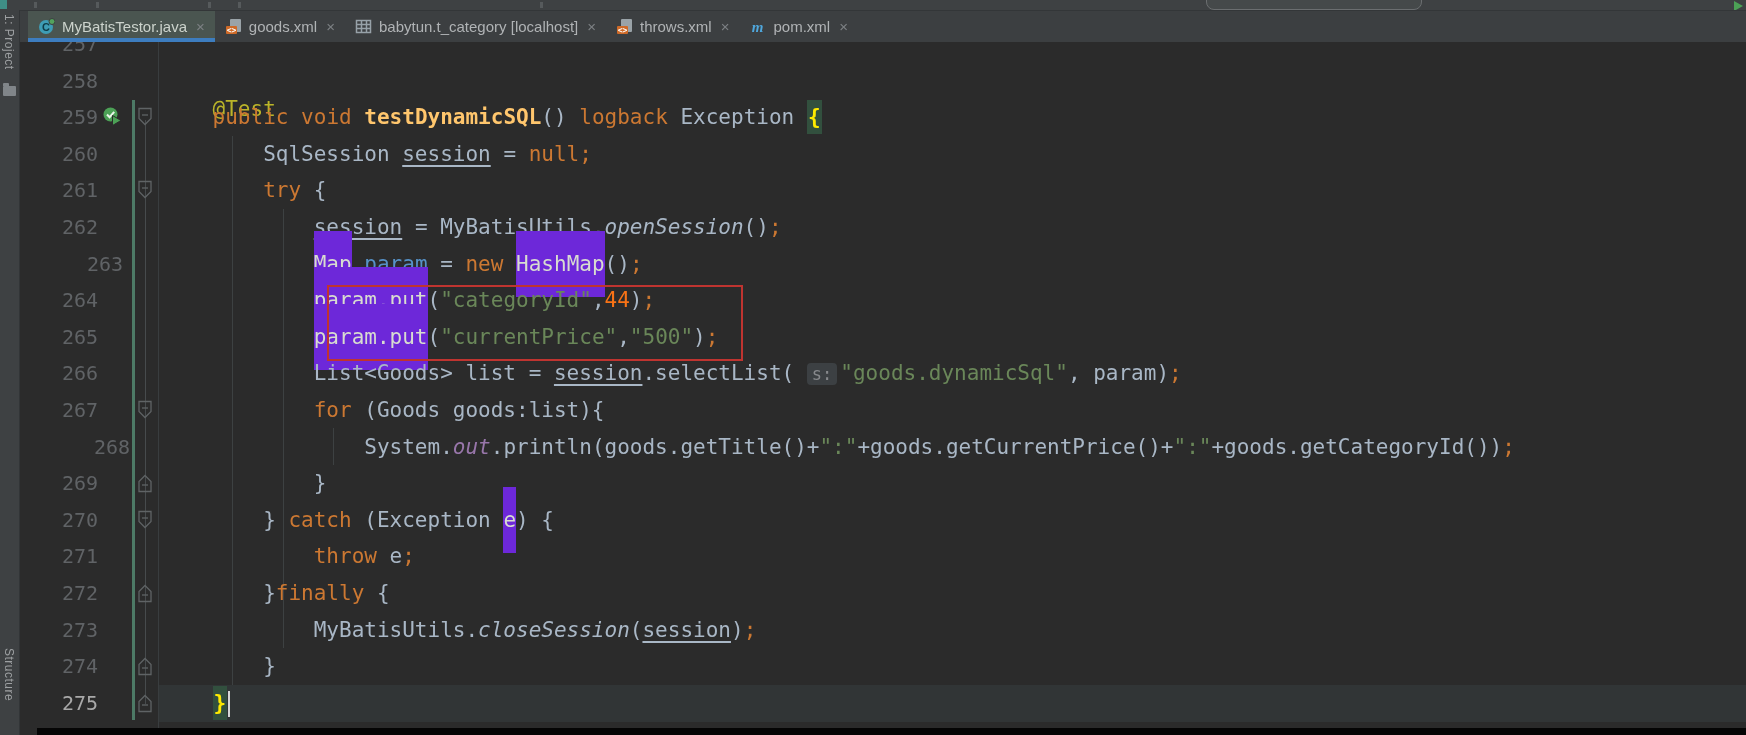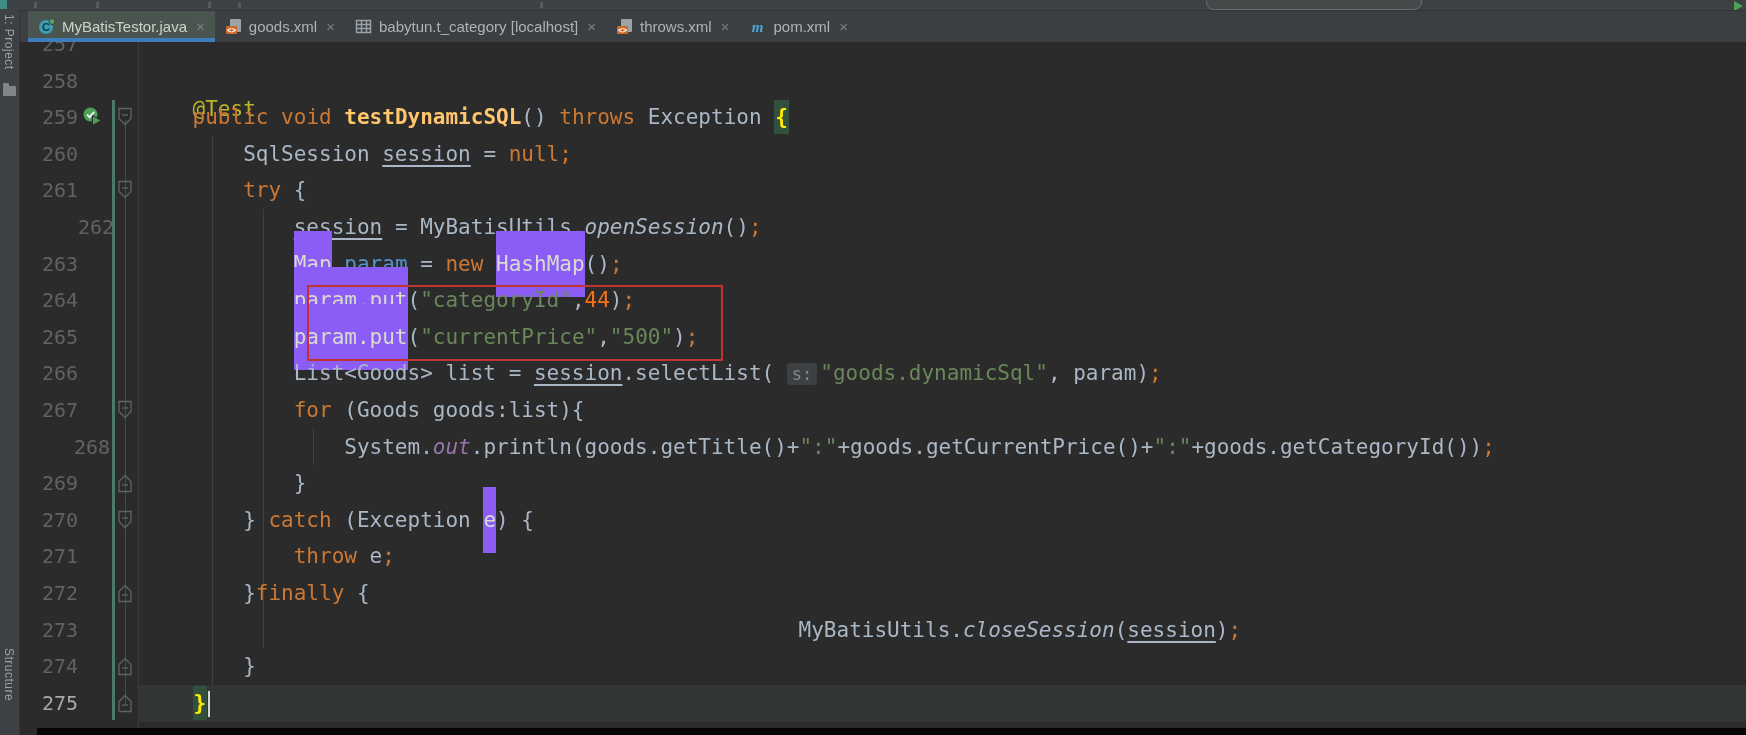--- a/index.html
+++ b/index.html
@@ -30,21 +30,21 @@
   
   #tab-bar{position:absolute;left:20px;top:10px;right:0;height:31px;background:#3c3f41;z-index:35;
       display:flex;align-items:stretch;padding-left:8px;border-top:1px solid #333638;}
   .tab{display:flex;align-items:center;gap:7px;padding:0 10px;color:#b0b3b5;font-size:15px;cursor:default;}
   .tab.active{background:#4a5550;color:#ccd3cc;box-shadow:inset 0 -4px 0 #3d7dbf;}
   .tab-close{color:#7d8184;font-size:15px;margin-left:2px;}
   .tab-icon{width:17px;height:17px;position:relative;flex:0 0 auto;}
   .tab-icon svg{display:block;}
 
   
-  #editor{position:absolute;left:16px;top:0;right:0;height:735px;z-index:5;}
+  #editor{position:absolute;left:36px;top:0;right:0;height:735px;z-index:5;}
   .row-highlight{position:absolute;left:122px;right:0;height:37px;background:#313536;}
   #gutter-divider{position:absolute;left:122px;top:41px;bottom:0;width:1px;background:#393d3f;}
   #fold-rail{position:absolute;left:109px;top:120px;height:584px;width:1px;background:#474b4d;}
   #change-bar{position:absolute;left:96px;top:100px;width:3px;height:620px;background:#4d7a66;}
   .indent-guide{position:absolute;width:1px;background:#3d4142;}
 
   .line-number{position:absolute;left:0;width:62px;text-align:right;color:#606366;
       font-family:"DejaVu Sans Mono",monospace;font-size:20px;line-height:36.6px;}
   .line-number.cur{color:#a9a9a9;}
   .fold-marker{position:absolute;left:101px;width:16px;height:20px;}
@@ -54,21 +54,21 @@
       font-family:"DejaVu Sans Mono",monospace;font-size:21px;color:#A9B7C6;}
   .sg-k{color:#CC7832;}
   .sg-a{color:#BBB529;}
   .sg-m{color:#FFC66D;font-weight:bold;}
   .sg-s{color:#6A8759;}
   .sg-n{color:#f97316;}
   .sg-i{font-style:italic;}
   .sg-f{color:#9876AA;font-style:italic;}
   .sg-u{text-decoration:underline;text-underline-offset:4px;}
   .sg-pu{color:#5692c8;text-decoration:underline;text-underline-offset:4px;}
-  .sg-h{background:#8b5cf6;color:#d8dcd0;padding:21px 0;}
+  .sg-h{background:#6d28d9;color:#d8dcd0;padding:21px 0;}
   .sg-bm{background:#32503e;color:#FFEA00;font-weight:bold;padding:5px 1px;}
   .sg-hint{background:#3c4043;color:#87898c;border-radius:4px;font-size:17px;padding:1px 5px;margin-right:3px;}
   .caret-bar{display:inline-block;width:2px;height:26px;background:#d6d6d6;vertical-align:middle;margin-left:1px;}
 
   #red-annotation-box{position:absolute;left:291px;top:285px;width:412px;height:72px;
       border:2px solid #bf3430;z-index:9;}
 
   #bottom-black-bar{position:absolute;left:37px;bottom:0;width:1709px;height:7px;background:#050505;z-index:50;}
 </style>
 </head>
@@ -98,22 +98,22 @@
         <div class="fold-marker" style="top: 107.2px;"><svg width="16" height="20">
             <path d="M2,1.5 h12 v10 l-6,6 l-6,-6 z" fill="none" stroke="#5f6365" stroke-width="1.3"></path>
             <line x1="5" y1="8" x2="11" y2="8" stroke="#5f6365" stroke-width="1.3"></line>
           </svg></div>
         <div class="line-number" style="top: 135.8px;">260</div>
         <div class="line-number" style="top: 172.4px;">261</div>
         <div class="fold-marker" style="top: 180.4px;"><svg width="16" height="20">
             <path d="M2,1.5 h12 v10 l-6,6 l-6,-6 z" fill="none" stroke="#5f6365" stroke-width="1.3"></path>
             <line x1="5" y1="8" x2="11" y2="8" stroke="#5f6365" stroke-width="1.3"></line>
           </svg></div>
-        <div class="line-number" style="top: 209px; margin-left: 36px;">262</div>
-        <div class="line-number" style="top: 245.6px;">263</div>
+        <div class="line-number" style="top: 209px;">262</div>
+        <div class="line-number" style="top: 245.6px; margin-left: 25px;">263</div>
         <div class="line-number" style="top: 282.2px;">264</div>
         <div class="line-number" style="top: 318.8px;">265</div>
         <div class="line-number" style="top: 355.4px;">266</div>
         <div class="line-number" style="top: 392px;">267</div>
         <div class="fold-marker" style="top: 400px;"><svg width="16" height="20">
             <path d="M2,1.5 h12 v10 l-6,6 l-6,-6 z" fill="none" stroke="#5f6365" stroke-width="1.3"></path>
             <line x1="5" y1="8" x2="11" y2="8" stroke="#5f6365" stroke-width="1.3"></line>
           </svg></div>
         <div class="line-number" style="top: 428.6px; margin-left: 32px;">268</div>
         <div class="line-number" style="top: 465.2px;">269</div>
@@ -141,35 +141,35 @@
         <div class="line-number cur" style="top: 684.8px;">275</div>
         <div class="fold-marker" style="top: 692.8px;"><svg width="16" height="20">
             <path d="M2,18.5 v-10 l6,-6 l6,6 v10 z" fill="none" stroke="#5f6365" stroke-width="1.3"></path>
             <line x1="5" y1="12" x2="11" y2="12" stroke="#5f6365" stroke-width="1.3"></line>
           </svg></div>
         <div class="line-number" style="top: 721.4px;">276</div>
       </div>
     <div id="code-layer">
         <div class="code-line" style="top: 26px;"></div>
         <div class="code-line" style="top: 62.6px; margin-top: 28px;"><span>    </span><span class="sg-a">@Test</span></div>
-        <div class="code-line" style="top: 99.2px;"><span>    </span><span class="sg-k">public</span><span> </span><span class="sg-k">void</span><span> </span><span class="sg-m">testDynamicSQL</span><span>() </span><span class="sg-k">throws</span><span> Exception </span><span class="sg-bm">{</span></div>
+        <div class="code-line" style="top: 99.2px;"><span>    </span><span class="sg-k">public</span><span> </span><span class="sg-k">void</span><span> </span><span class="sg-m">testDynamicSQL</span><span>() </span><span class="sg-k">logback</span><span> Exception </span><span class="sg-bm">{</span></div>
         <div class="code-line" style="top: 135.8px;"><span>        SqlSession </span><span class="sg-u">session</span><span> = </span><span class="sg-k">null</span><span class="sg-k">;</span></div>
         <div class="code-line" style="top: 172.4px;"><span>        </span><span class="sg-k">try</span><span> {</span></div>
         <div class="code-line" style="top: 209px;"><span>            </span><span class="sg-u">session</span><span> = MyBatisUtils.</span><span class="sg-i">openSession</span><span>()</span><span class="sg-k">;</span></div>
         <div class="code-line" style="top: 245.6px;"><span>            </span><span class="sg-h">Map</span><span> </span><span class="sg-pu">param</span><span> = </span><span class="sg-k">new</span><span> </span><span class="sg-h">HashMap</span><span>()</span><span class="sg-k">;</span></div>
         <div class="code-line" style="top: 282.2px;"><span>            </span><span class="sg-h">param.put</span><span>(</span><span class="sg-s">"categoryId"</span><span>,</span><span class="sg-n">44</span><span>)</span><span class="sg-k">;</span></div>
         <div class="code-line" style="top: 318.8px;"><span>            </span><span class="sg-h">param.put</span><span>(</span><span class="sg-s">"currentPrice"</span><span>,</span><span class="sg-s">"500"</span><span>)</span><span class="sg-k">;</span></div>
         <div class="code-line" style="top: 355.4px;"><span>            List&lt;Goods&gt; list = </span><span class="sg-u">session</span><span>.selectList( </span><span class="sg-hint">s:</span><span class="sg-s">"goods.dynamicSql"</span><span>, param)</span><span class="sg-k">;</span></div>
         <div class="code-line" style="top: 392px;"><span>            </span><span class="sg-k">for</span><span> (Goods goods:list){</span></div>
         <div class="code-line" style="top: 428.6px;"><span>                System.</span><span class="sg-f">out</span><span>.println(goods.getTitle()+</span><span class="sg-s">":"</span><span>+goods.getCurrentPrice()+</span><span class="sg-s">":"</span><span>+goods.getCategoryId())</span><span class="sg-k">;</span></div>
         <div class="code-line" style="top: 465.2px;"><span>            }</span></div>
         <div class="code-line" style="top: 501.8px;"><span>        } </span><span class="sg-k">catch</span><span> (Exception </span><span class="sg-h">e</span><span>) {</span></div>
         <div class="code-line" style="top: 538.4px;"><span>            </span><span class="sg-k">throw</span><span> e</span><span class="sg-k">;</span></div>
         <div class="code-line" style="top: 575px;"><span>        }</span><span class="sg-k">finally</span><span> {</span></div>
-        <div class="code-line" style="top: 611.6px; text-align: center;"><span>            MyBatisUtils.</span><span class="sg-i">closeSession</span><span>(</span><span class="sg-u">session</span><span>)</span><span class="sg-k">;</span></div>
+        <div class="code-line" style="top: 611.6px;"><span>            MyBatisUtils.</span><span class="sg-i">closeSession</span><span>(</span><span class="sg-u">session</span><span>)</span><span class="sg-k">;</span></div>
         <div class="code-line" style="top: 648.2px;"><span>        }</span></div>
         <div class="code-line" style="top: 684.8px;"><span>    </span><span class="sg-bm">}</span><span class="caret-bar"></span></div>
         <div class="code-line" style="top: 721.4px;"><span>}</span></div>
       </div>
     <div id="red-annotation-box"></div>
   </div>
 
   <div id="left-stripe">
     <div class="stripe-label" id="stripe-project">1: Project</div>
     <div id="stripe-folder-icon"></div>

